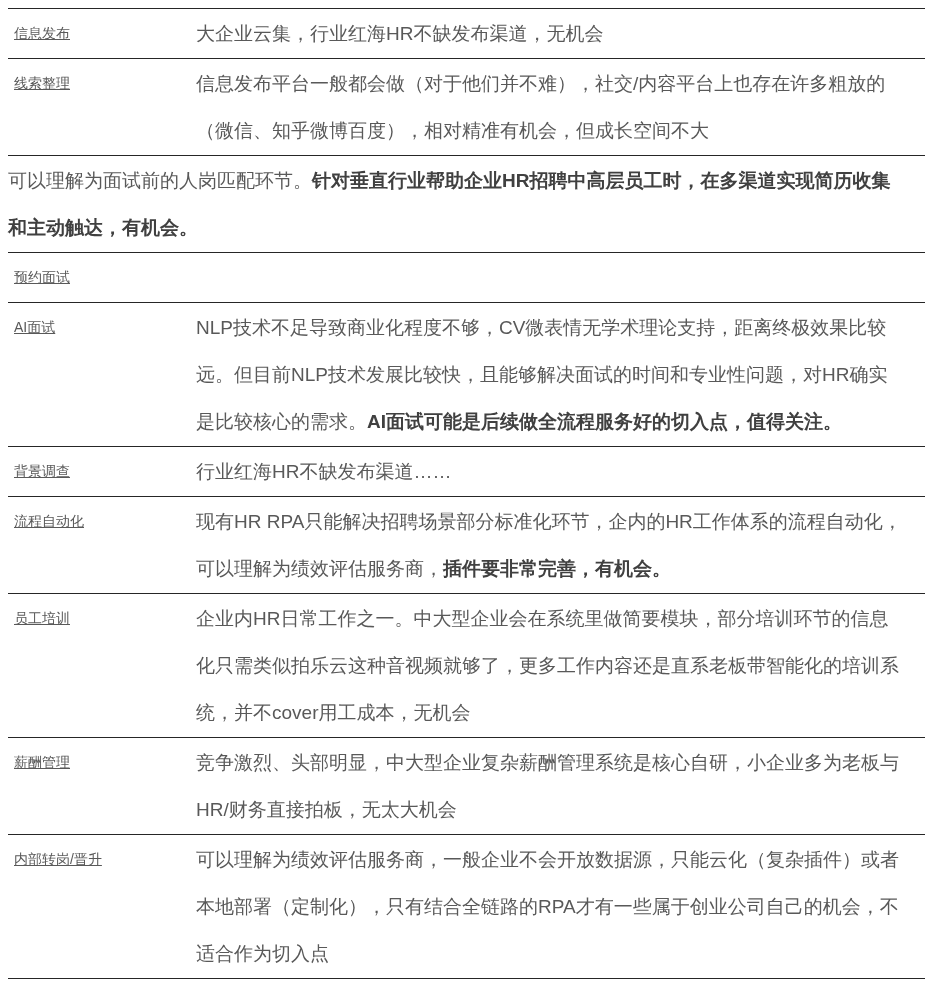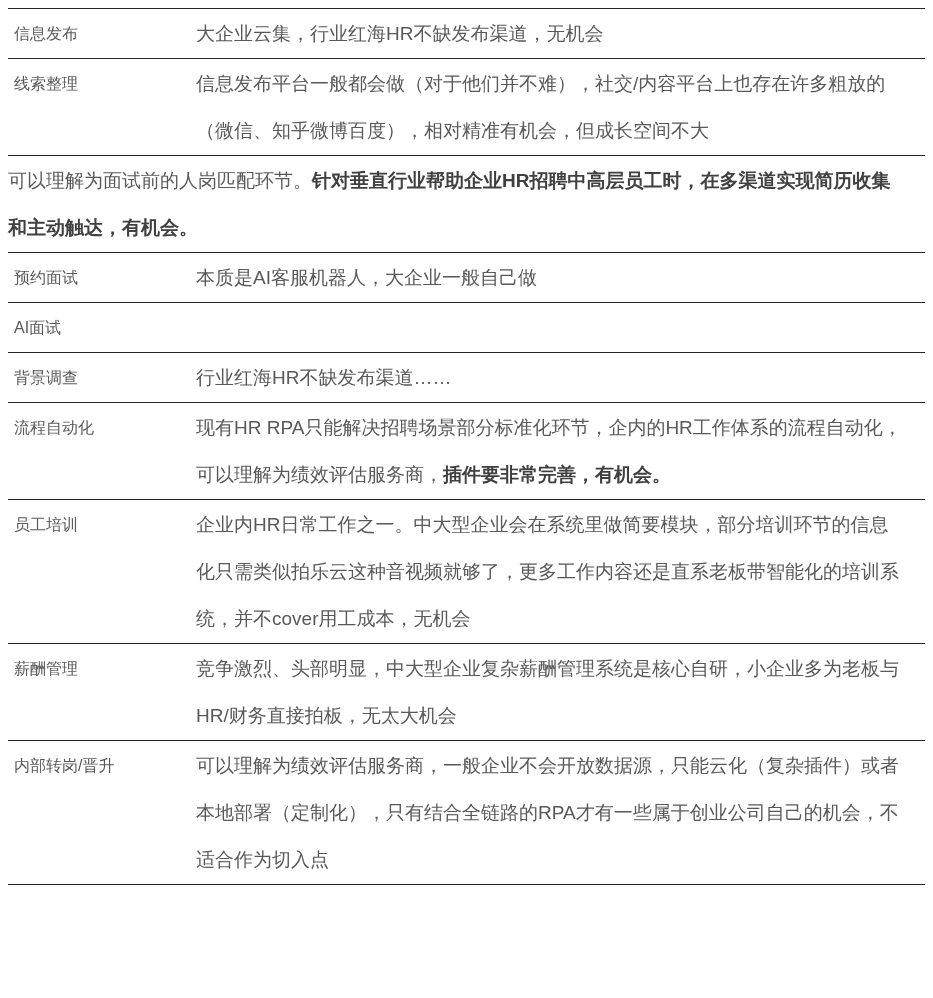--- a/index.html
+++ b/index.html
@@ -27,23 +27,24 @@
     padding: 1px 0;
   }
   .row:last-child {
     border-bottom: 1px solid var(--border-color, #262626);
   }
   .label-cell {
     width: 188px;
     flex-shrink: 0;
     box-sizing: border-box;
     padding-left: 6px;
-    font-size: 16px;
+    font-size: 14px;
     line-height: 47px;
     color: var(--text-color, #595959);
+    text-decoration: underline;
   }
   .content-cell {
     flex: 1;
     box-sizing: border-box;
     padding-right: 20px;
     font-size: 19px;
     line-height: 47px;
     color: var(--text-color, #595959);
     word-break: break-all;
   }
@@ -66,25 +67,25 @@
     <div class="label-cell">线索整理</div>
     <div class="content-cell"><span class="seg-regular">信息发布平台一般都会做（对于他们并不难），社交/内容平台上也存在许多粗放的（微信、知乎微博百度），相对精准有机会，但成长空间不大</span></div>
   </div>
 
   <div class="row">
     <div class="content-cell"><span class="seg-regular">可以理解为面试前的人岗匹配环节。</span><span class="seg-bold">针对垂直行业帮助企业HR招聘中高层员工时，在多渠道实现简历收集和主动触达，有机会。</span></div>
   </div>
 
   <div class="row">
     <div class="label-cell">预约面试</div>
-    <div class="content-cell"><span class="seg-regular">本质是AI客服机器人，大企业一般自己做</span></div>
   </div>
 
   <div class="row">
     <div class="label-cell">AI面试</div>
+    <div class="content-cell"><span class="seg-regular">NLP技术不足导致商业化程度不够，CV微表情无学术理论支持，距离终极效果比较远。但目前NLP技术发展比较快，且能够解决面试的时间和专业性问题，对HR确实是比较核心的需求。</span><span class="seg-bold">AI面试可能是后续做全流程服务好的切入点，值得关注。</span></div>
   </div>
 
   <div class="row">
     <div class="label-cell">背景调查</div>
     <div class="content-cell"><span class="seg-regular">行业红海HR不缺发布渠道……</span></div>
   </div>
 
   <div class="row">
     <div class="label-cell">流程自动化</div>
     <div class="content-cell"><span class="seg-regular">现有HR RPA只能解决招聘场景部分标准化环节，企内的HR工作体系的流程自动化，可以理解为绩效评估服务商，</span><span class="seg-bold">插件要非常完善，有机会。</span></div>

